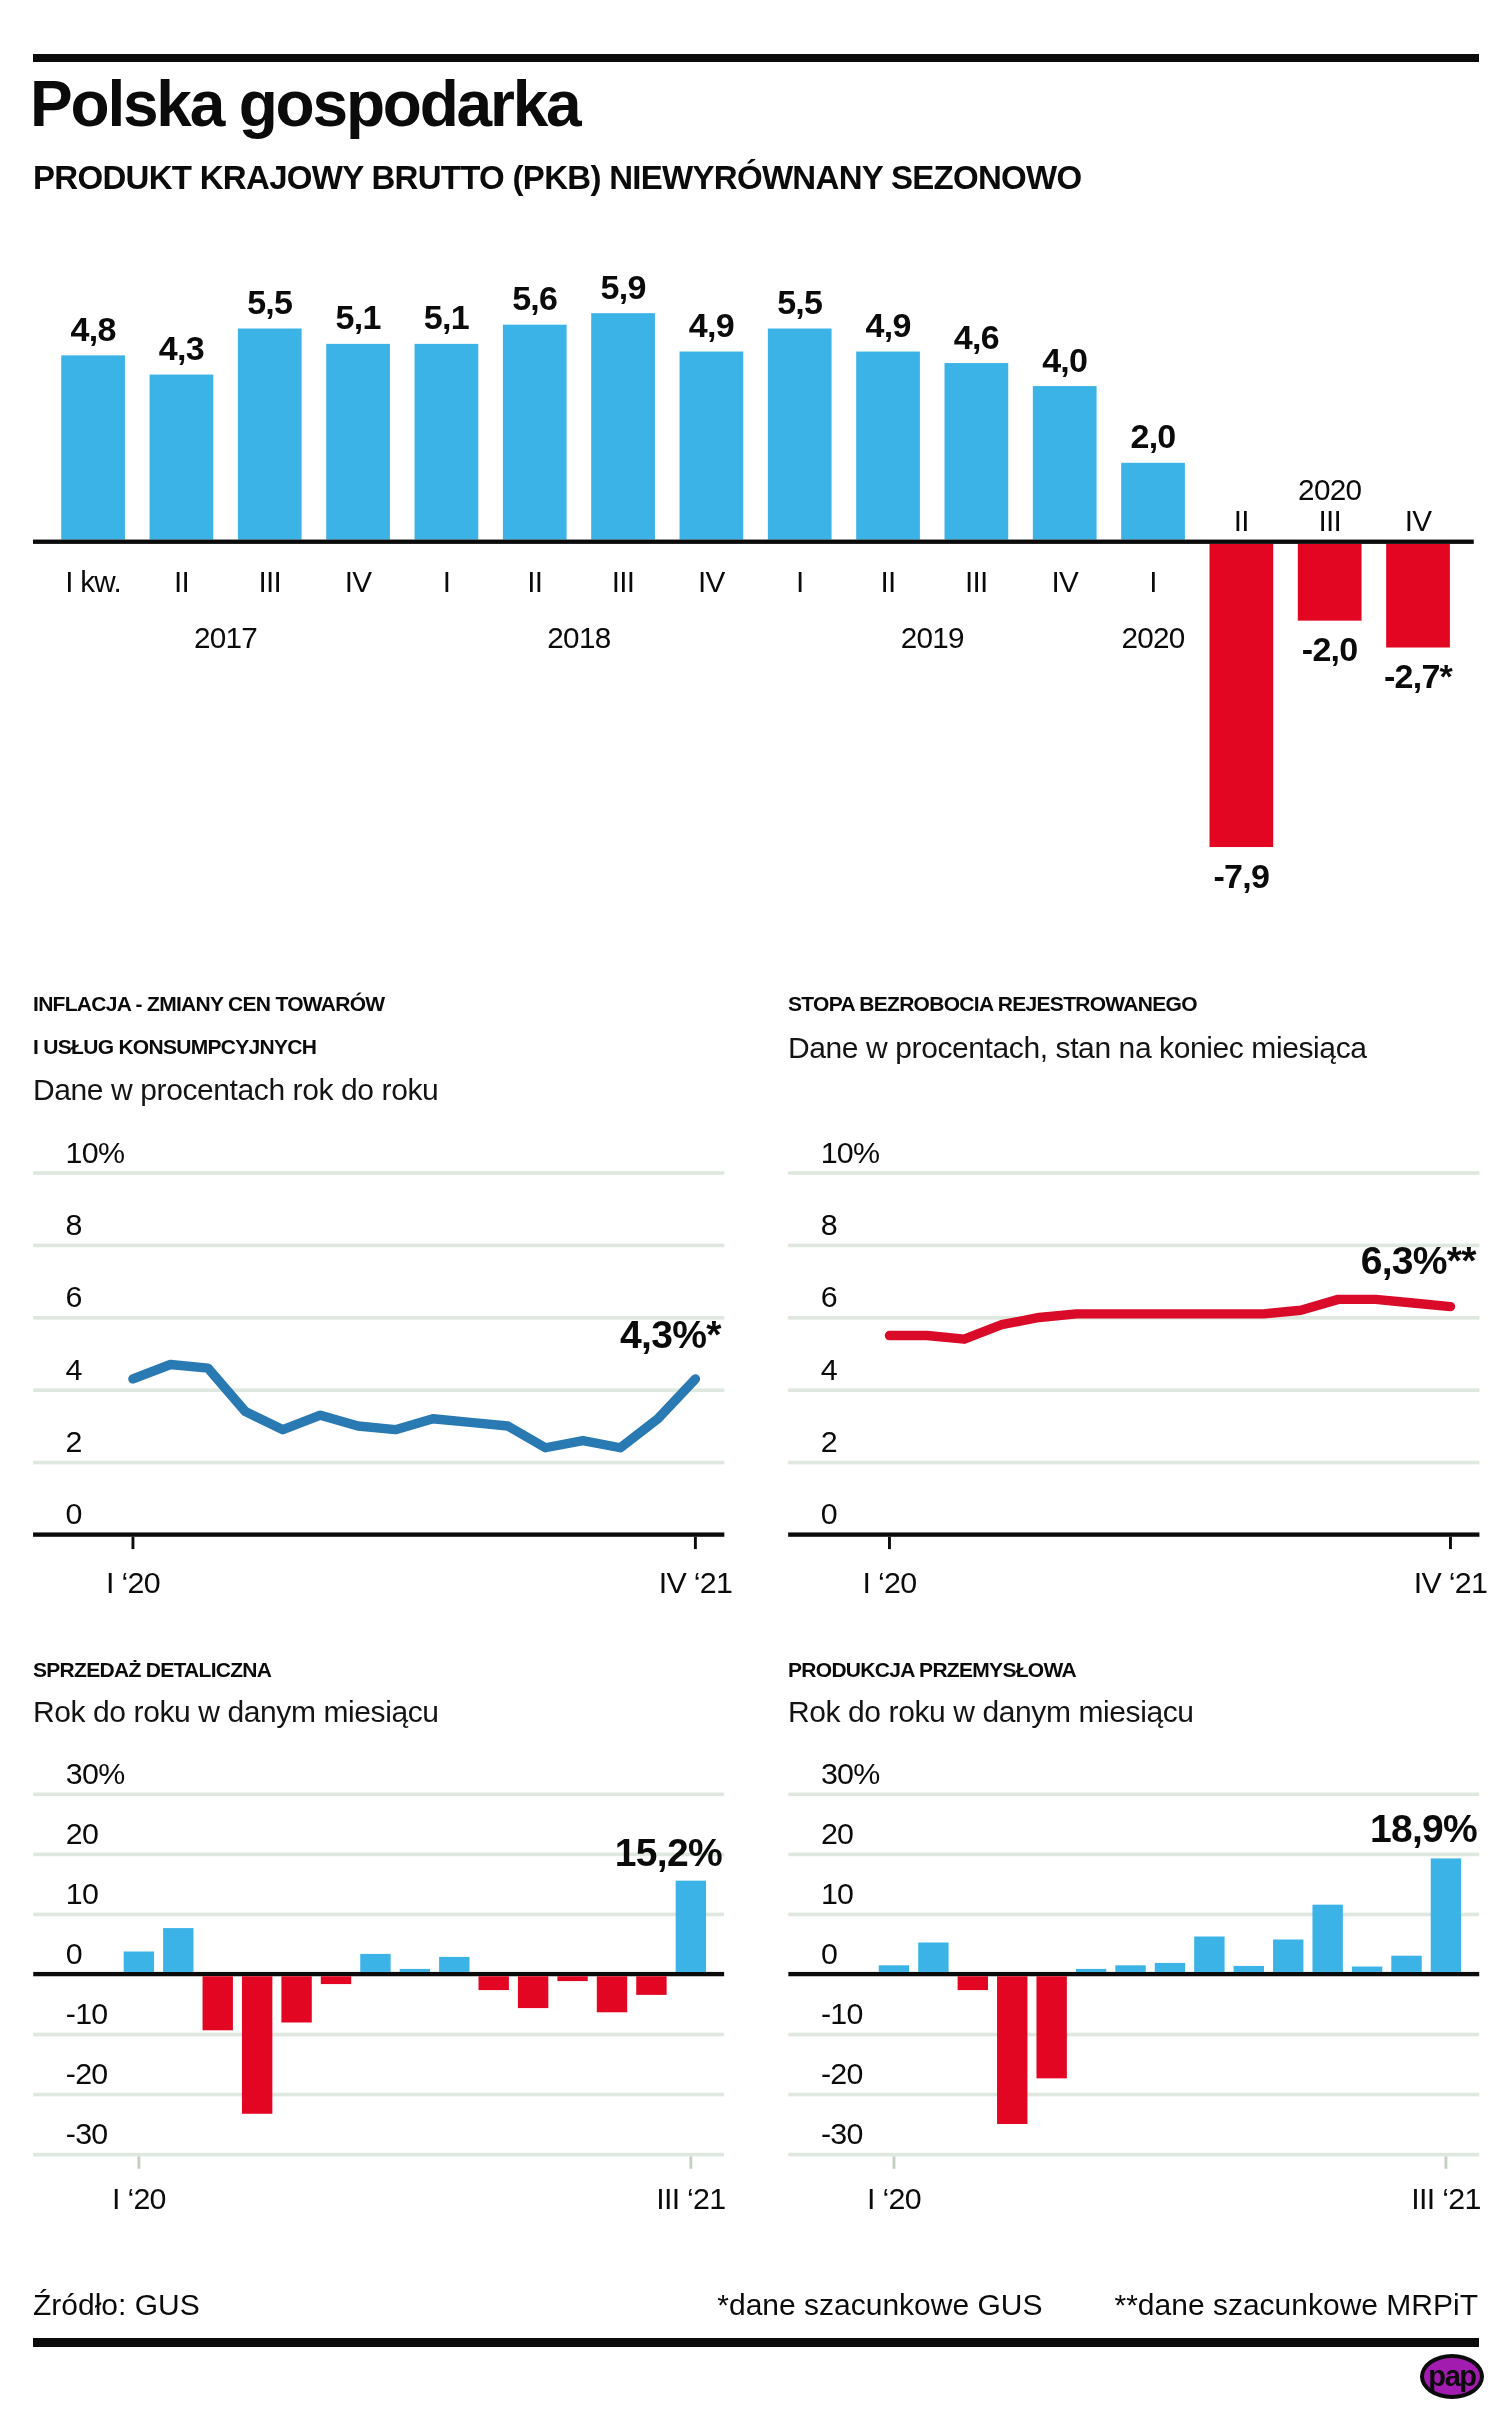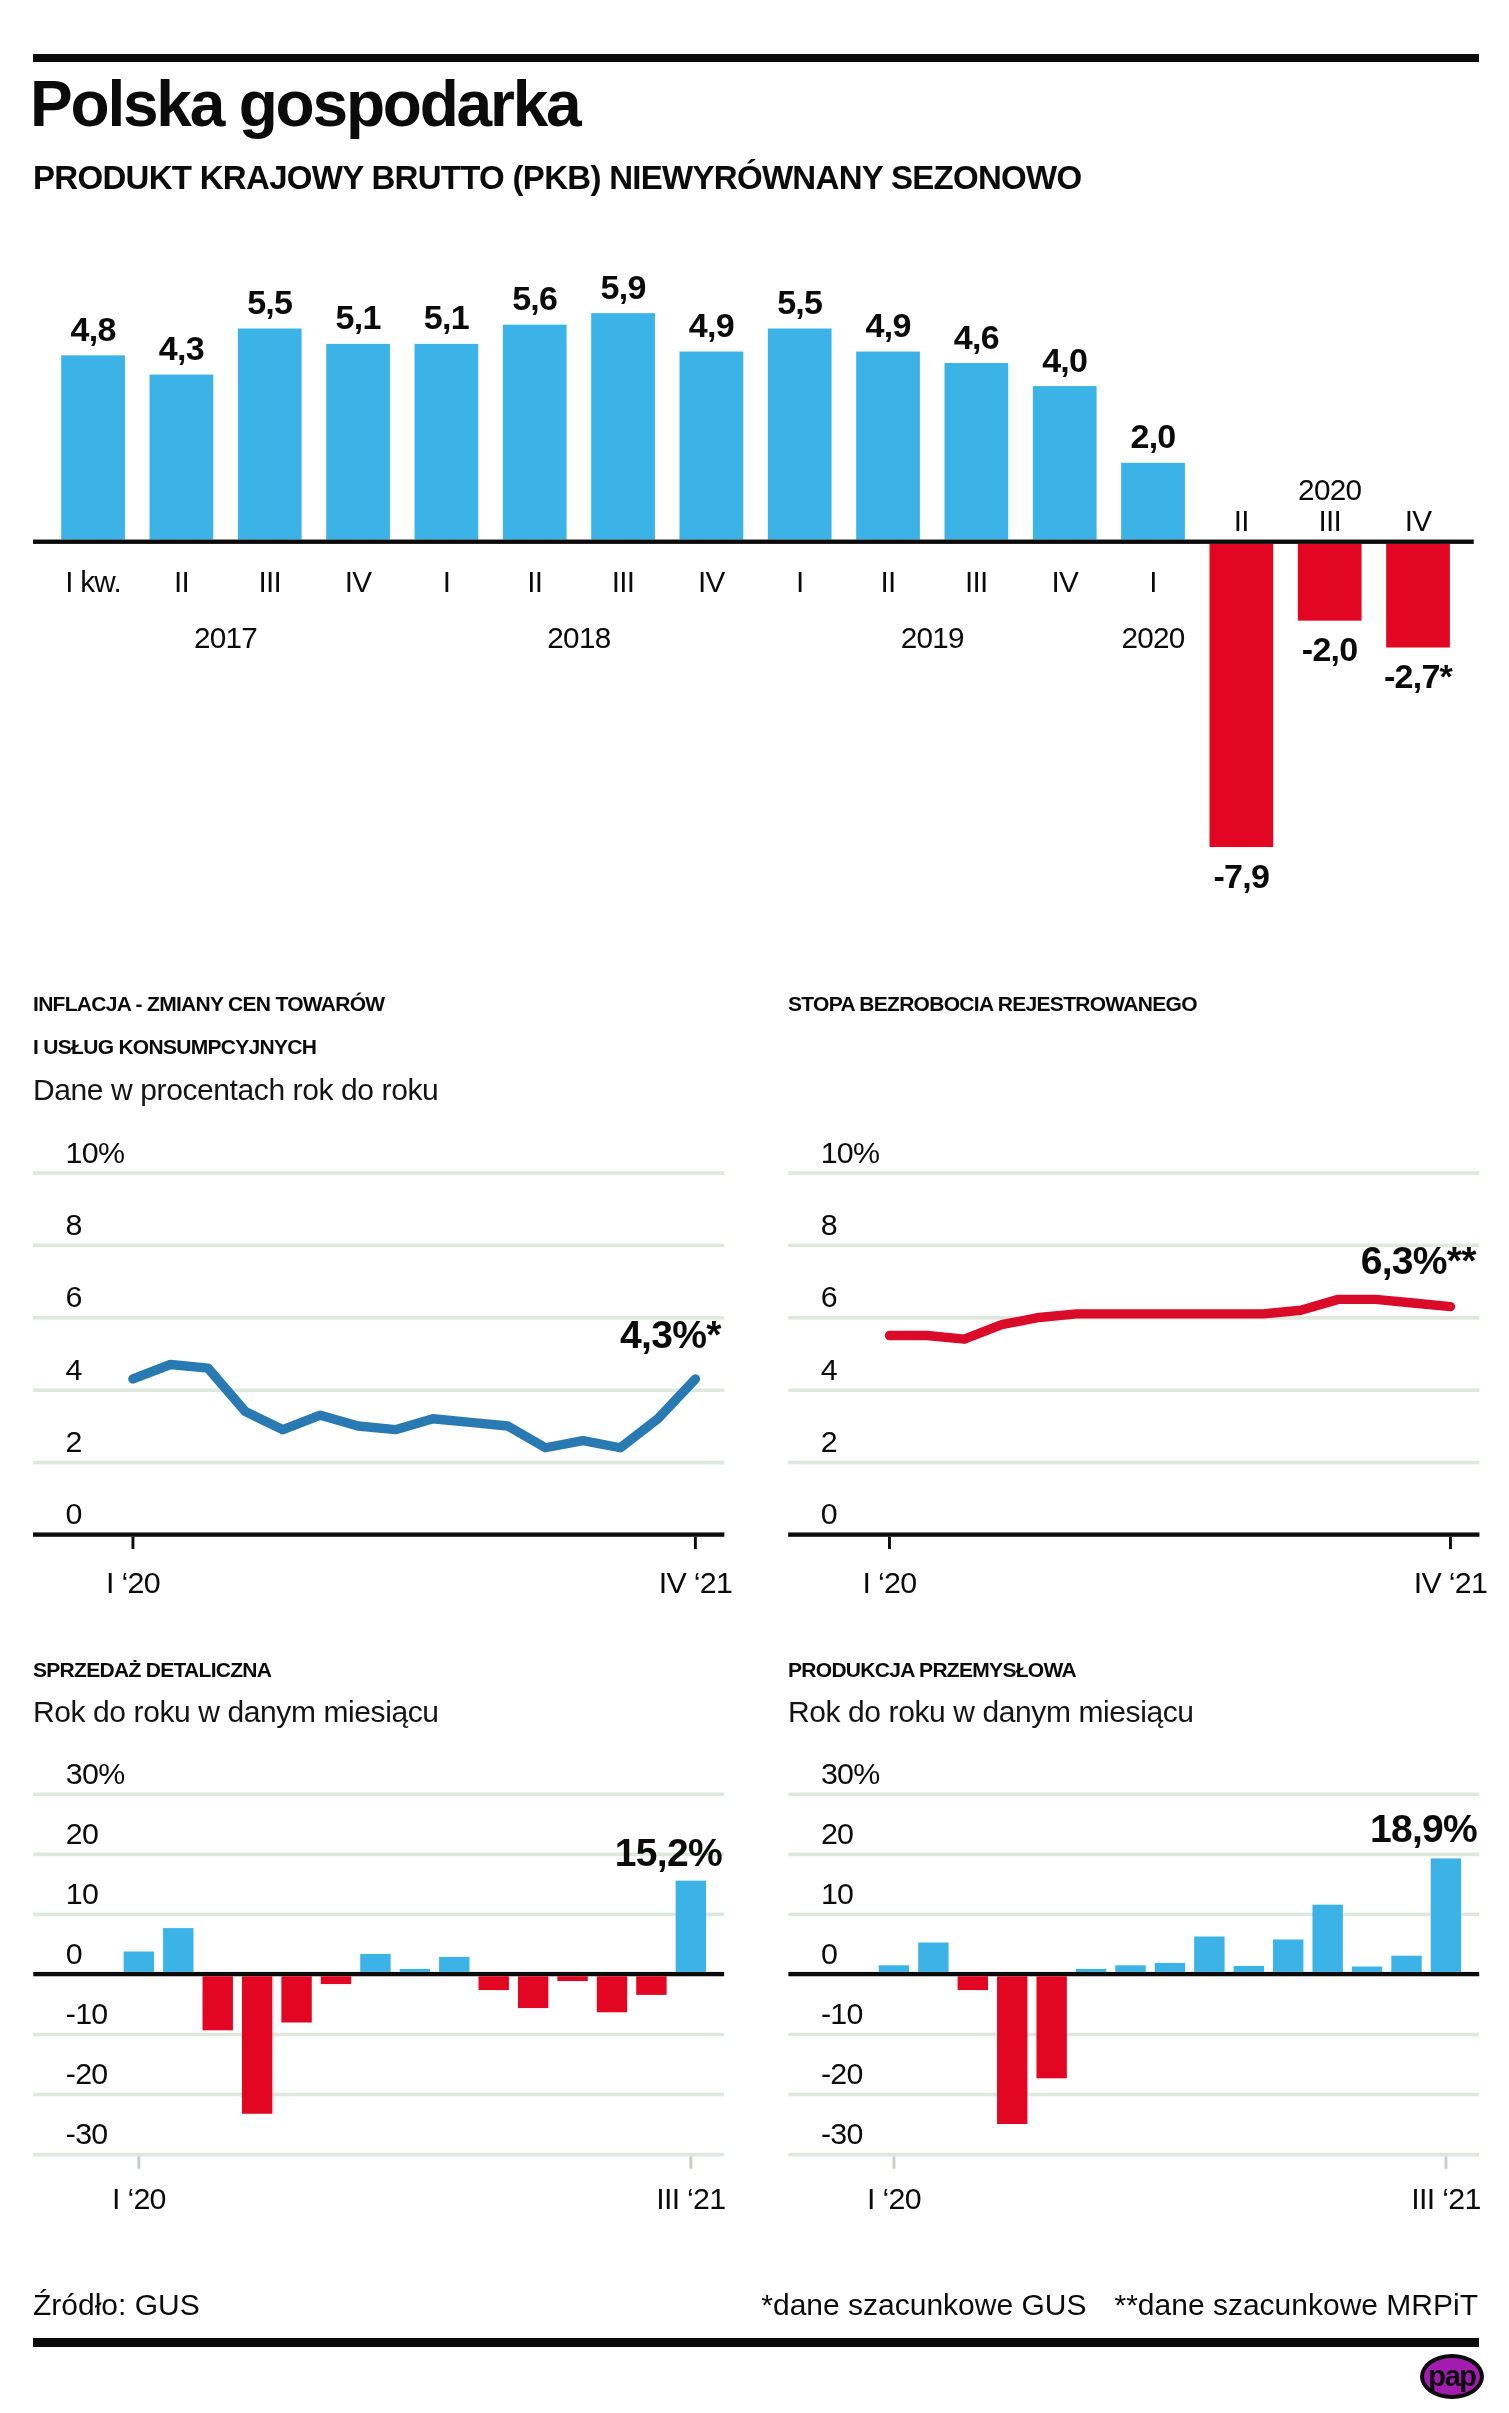--- a/index.html
+++ b/index.html
@@ -22,21 +22,21 @@
   #retail-subtitle{left:33px;top:1695px;}
   #production-title{left:788px;top:1648px;}
   #production-subtitle{left:788px;top:1695px;}
   svg.chart{position:absolute;overflow:visible;}
   #gdp-svg{left:33px;top:257px;width:1448px;height:652px;}
   #inflation-svg{left:33px;top:970px;width:695px;height:637px;}
   #unemployment-svg{left:788px;top:970px;width:693px;height:637px;}
   #retail-svg{left:33px;top:1752px;width:695px;height:463px;}
   #production-svg{left:788px;top:1752px;width:693px;height:463px;}
   #source-label{left:33px;top:2288px;font-size:30px;}
-  #footnotes{right:31px;top:2288px;display:flex;gap:28px;font-size:30px;}
+  #footnotes{right:31px;top:2288px;display:flex;gap:72px;font-size:30px;}
   #rule-bottom{left:33px;top:2338px;width:1446px;height:9.4px;}
   #pap-logo{left:1420px;top:2354px;width:64px;height:45px;border:4.3px solid #0b0b0b;border-radius:50%;
     box-sizing:border-box;display:flex;align-items:center;justify-content:center;
     font-weight:700;font-size:29px;letter-spacing:-1.4px;background:#a21caf;}
   svg text{font-family:"Liberation Sans","DejaVu Sans",sans-serif;}
 </style>
 </head>
 <body>
 
 <div id="app">
@@ -119,20 +119,21 @@
       <rect x="0" y="777" width="955" height="6" fill="#0B0B0B"></rect>
       <rect x="136" y="783" width="4" height="17" fill="#0B0B0B"></rect>
       <text x="138" y="860" font-size="42" font-weight="400" text-anchor="middle" fill="#0B0B0B" letter-spacing="-1">I ‘20</text>
       <rect x="913" y="783" width="4" height="17" fill="#0B0B0B"></rect>
       <text x="915" y="860" font-size="42" font-weight="400" text-anchor="middle" fill="#0B0B0B" letter-spacing="-1">IV ‘21</text>
       <polyline points="138.0,565.0 189.8,545.0 241.6,550.0 293.4,610.0 345.2,635.0 397.0,615.0 448.8,630.0 500.6,635.0 552.4,620.0 604.2,625.0 656.0,630.0 707.8,660.0 759.6,650.0 811.4,660.0 863.2,620.0 915.0,565.0" fill="none" stroke="#2979B2" stroke-width="13" stroke-linejoin="round" stroke-linecap="round"></polyline>
       <text x="950" y="522" font-size="54" font-weight="700" text-anchor="end" fill="#0B0B0B" letter-spacing="-1">4,3%*</text>
     </svg>
 
   <div id="unemployment-title" class="abs sec-title">STOPA BEZROBOCIA REJESTROWANEGO</div>
+  <div id="unemployment-subtitle" class="abs sec-sub">Dane w procentach, stan na koniec miesiąca</div>
   <svg id="unemployment-svg" class="chart" viewBox="0 0 957 880">
       <rect x="0" y="278" width="955" height="5" fill="#DFE8DE"></rect>
       <text x="45" y="266" font-size="42" font-weight="400" text-anchor="start" fill="#0B0B0B" letter-spacing="-1">10%</text>
       <rect x="0" y="378" width="955" height="5" fill="#DFE8DE"></rect>
       <text x="45" y="366" font-size="42" font-weight="400" text-anchor="start" fill="#0B0B0B" letter-spacing="-1">8</text>
       <rect x="0" y="478" width="955" height="5" fill="#DFE8DE"></rect>
       <text x="45" y="466" font-size="42" font-weight="400" text-anchor="start" fill="#0B0B0B" letter-spacing="-1">6</text>
       <rect x="0" y="578" width="955" height="5" fill="#DFE8DE"></rect>
       <text x="45" y="566" font-size="42" font-weight="400" text-anchor="start" fill="#0B0B0B" letter-spacing="-1">4</text>
       <rect x="0" y="678" width="955" height="5" fill="#DFE8DE"></rect>

